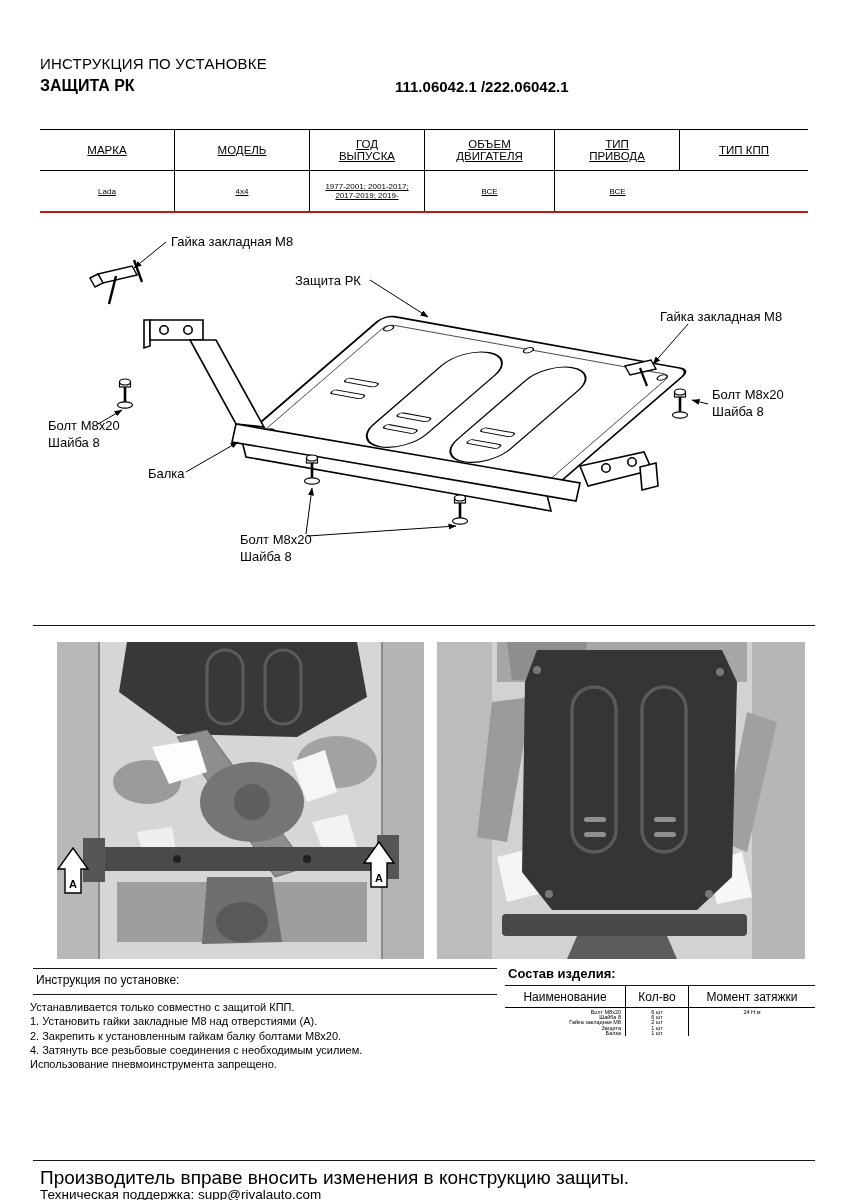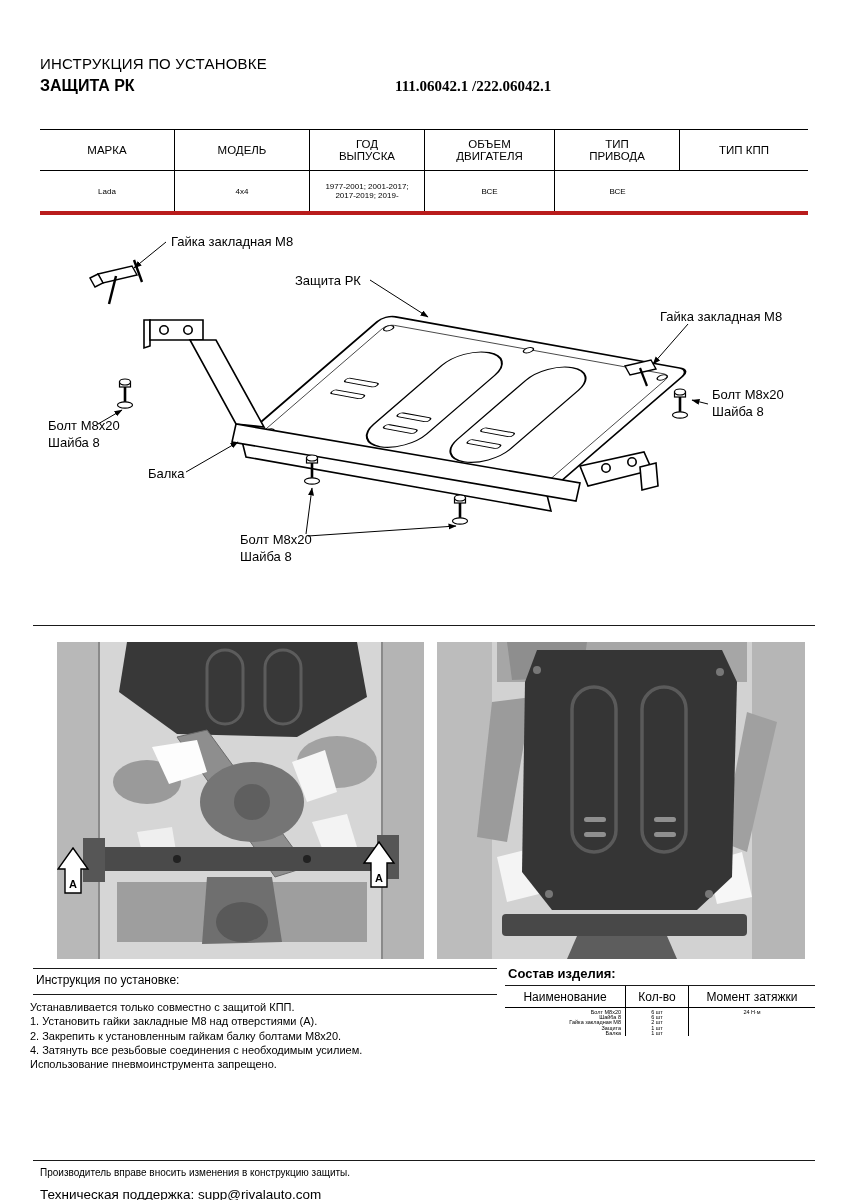--- a/index.html
+++ b/index.html
@@ -3,23 +3,23 @@
 <meta charset="utf-8">
 <style>
   * { margin:0; padding:0; box-sizing:border-box; }
   html,body { background:#ffffff; }
   body { font-family:"Liberation Sans", sans-serif; color:#000; }
   .page { position:relative; width:848px; height:1200px; background:#fff; overflow:hidden;margin-top:24px; }
   .rule { position:absolute; height:1px; background:#1a1a1a; }
 
   .hdr1 { position:absolute; left:40px; top:31px; font-size:15px; letter-spacing:.2px; }
   .hdr2 { position:absolute; left:40px; top:53px; font-size:16px; font-weight:bold; }
-  .pn   { position:absolute; left:395px; top:54px; font-size:15px; font-weight:bold;font-family:Liberation Serif, serif; }
-
-  .spec { position:absolute; left:40px; top:105px; width:768px; border-top:1px solid #000; border-bottom:4px solid #b91c1c; }
+  .pn   { position:absolute; left:395px; top:54px; font-size:15px; font-weight:bold; }
+
+  .spec { position:absolute; left:40px; top:105px; width:768px; border-top:1px solid #000; border-bottom:2px solid #b91c1c;text-decoration:underline; }
   .spec-row { display:grid; grid-template-columns:135px 135px 115px 130px 125px 128px; }
   .spec-row.head { border-bottom:1px solid #000; }
   .spec-cell { display:flex; align-items:center; justify-content:center; text-align:center; border-right:1px solid #000; white-space:pre-line; }
   .spec-cell:last-child { border-right:none; }
   .head .spec-cell { height:40px; font-size:11.5px; }
   .vals .spec-cell { height:40px; font-size:8px; }
 
   .diagram { position:absolute; left:40px; top:196px; width:768px; height:398px; }
   .diagram text { font-family:"Liberation Sans", sans-serif; font-size:13px; fill:#000; }
 
@@ -39,21 +39,21 @@
   .parts-rule { left:505px; top:961px; width:310px; }
   .parts-grid { position:absolute; left:505px; top:962px; width:310px; display:grid; grid-template-columns:120px 63px 127px; }
   .pg-h { height:22px; display:flex; align-items:center; justify-content:center; font-size:12px; border-bottom:1px solid #000; }
   .pg-c2 { border-left:1px solid #000; }
   .pg-cell { font-size:5.5px; line-height:5.2px; min-height:5.2px; }
   .pg-name { text-align:right; padding-right:4px; }
   .pg-qty, .pg-tq { text-align:center; }
   .parts-grid .first { padding-top:2px; }
 
   .footer-rule { left:33px; top:1136px; width:782px; }
-  .f1 { position:absolute; left:40px; top:1143px; font-size:10px; }
+  .f1 { position:absolute; left:40px; top:1143px; font-size:19px; }
   .f2 { position:absolute; left:40px; top:1163px; font-size:13.5px; }
 </style>
 </head>
 <body>
 
 <div class="page">
 
   <div class="hdr1">ИНСТРУКЦИЯ ПО УСТАНОВКЕ</div>
   <div class="hdr2">ЗАЩИТА РК</div>
   <div class="pn">111.06042.1 /222.06042.1</div>

